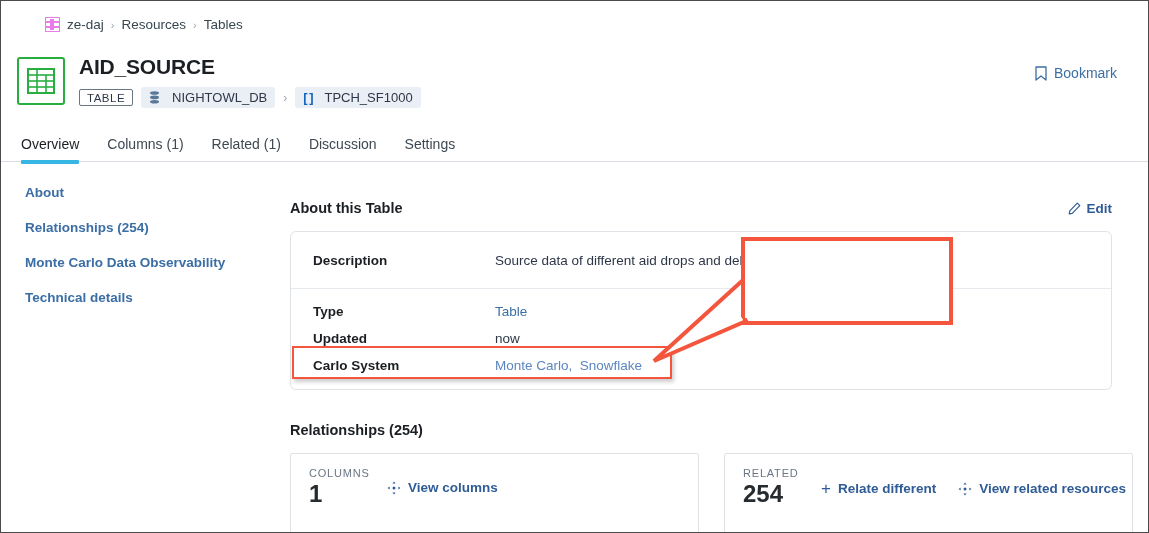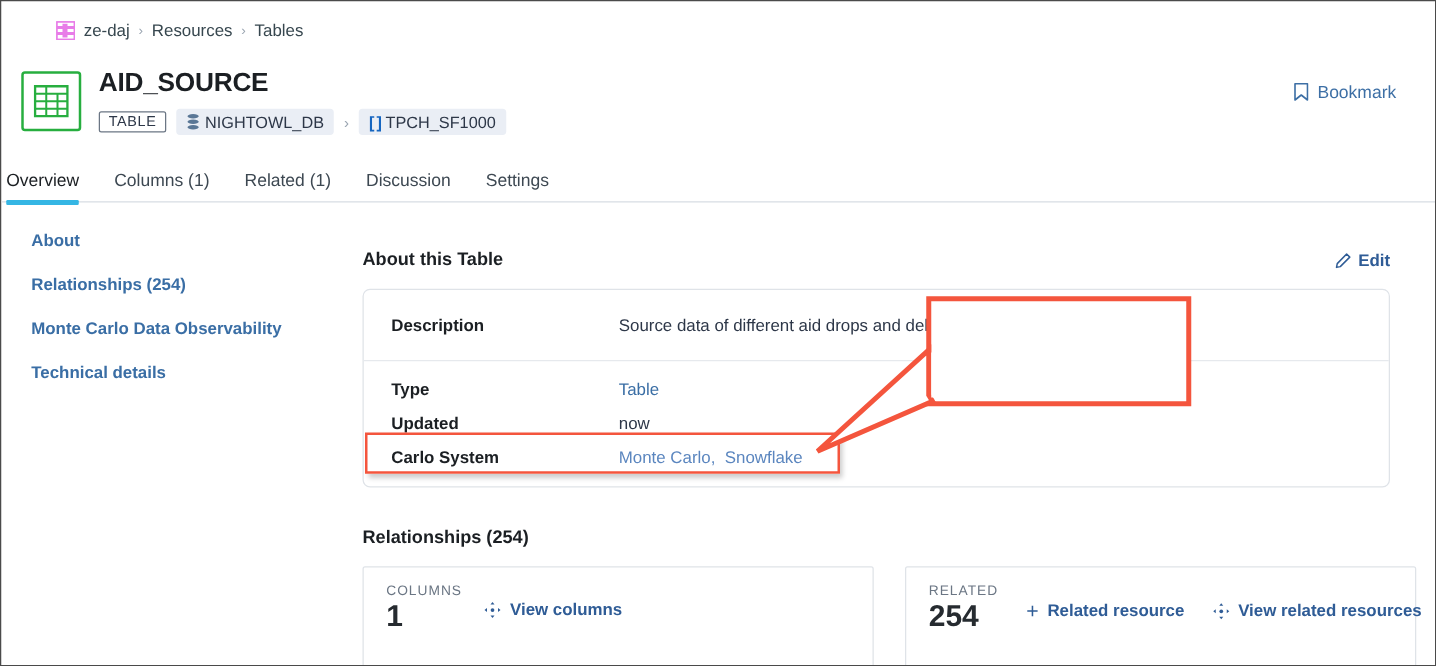--- a/index.html
+++ b/index.html
@@ -54,42 +54,42 @@
     font-size: 21px; font-weight: 700; color: #1b1f23;
     letter-spacing: -0.2px; line-height: 1.1;
   }
   .meta-row { display: flex; align-items: center; gap: 8px; margin-top: 9px; }
   .tag-table {
     border: 1px solid #6b7684; border-radius: 2px;
     padding: 2px 7px 1px; font-size: 11.5px; letter-spacing: .5px;
     color: #2d3748; background: #fff;
   }
   .chip {
-    display: flex; align-items: center; gap: 4px;
+    display: flex; align-items: center; gap: 12px;
     background: #eaeef5; border-radius: 3px;
     padding: 3px 8px; font-size: 13px; color: #2d3748;
     cursor: pointer;
   }
   .chip-sep { color: #9aa5b1; font-size: 12px; }
   .db-glyph { width: 11px; height: 13px; display:block; }
   .brkt { color: #1565c0; font-weight: 700; font-size: 13px; letter-spacing: -1px; }
 
   .bookmark {
     position: absolute; right: 31px; top: 64px;
     display: flex; align-items: center; gap: 7px;
     color: #3d6fa5; font-size: 14px; cursor: pointer;
   }
   .bm-glyph { width: 12px; height: 15px; display:block; }
 
   
   .tabs {
     position: absolute; left: 0; top: 128px; width: 1147px;
     display: flex; align-items: flex-end; gap: 0;
     border-bottom: 1.5px solid #d8dde4;
-    padding-left: 4px; height: 33px;
+    padding-left: 20px; height: 33px;
   }
   .tab {
     font-size: 14px; color: #3d4852; padding: 0 14px 9px;
     cursor: pointer; position: relative; white-space: nowrap;
   }
   .tab:first-child { padding-left: 0; }
   .tab.active { color: #1b1f23; font-weight: 400; }
   .tab.active::after {
     content: ""; position: absolute;
     left: 0; right: 14px; bottom: -2.5px; height: 3.5px;
@@ -311,21 +311,21 @@
     </div>
 
     <div class="stat-card">
       <div class="stat-left">
         <div class="stat-caption">RELATED</div>
         <div class="stat-num">254</div>
       </div>
       <div class="card-actions">
         <div class="card-action">
           <span class="plus-glyph">+</span>
-          <span>Related resource</span>
+          <span>Relate different</span>
         </div>
         <div class="card-action">
           <svg class="lineage-glyph" viewBox="0 0 14 14">
             <path d="M7 0.6 L8.6 2.6 H5.4 Z" fill="#2f5c96"></path>
             <path d="M7 13.4 L5.4 11.4 H8.6 Z" fill="#2f5c96"></path>
             <path d="M0.6 7 L2.6 5.4 V8.6 Z" fill="#2f5c96"></path>
             <path d="M13.4 7 L11.4 8.6 V5.4 Z" fill="#2f5c96"></path>
             <circle cx="7" cy="7" r="1.5" fill="#2f5c96"></circle>
           </svg>
           <span>View related resources</span>

